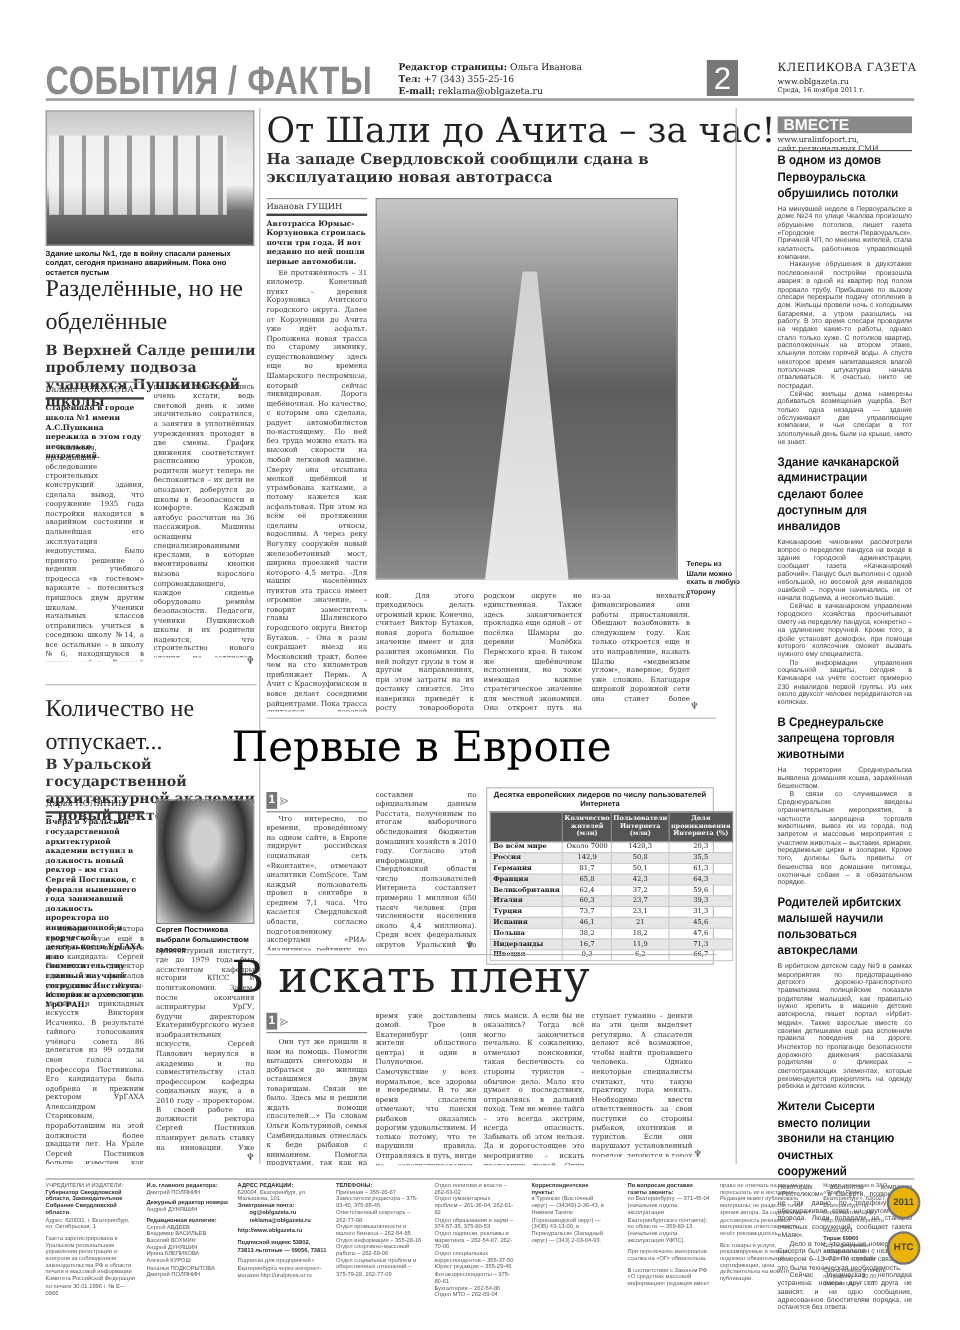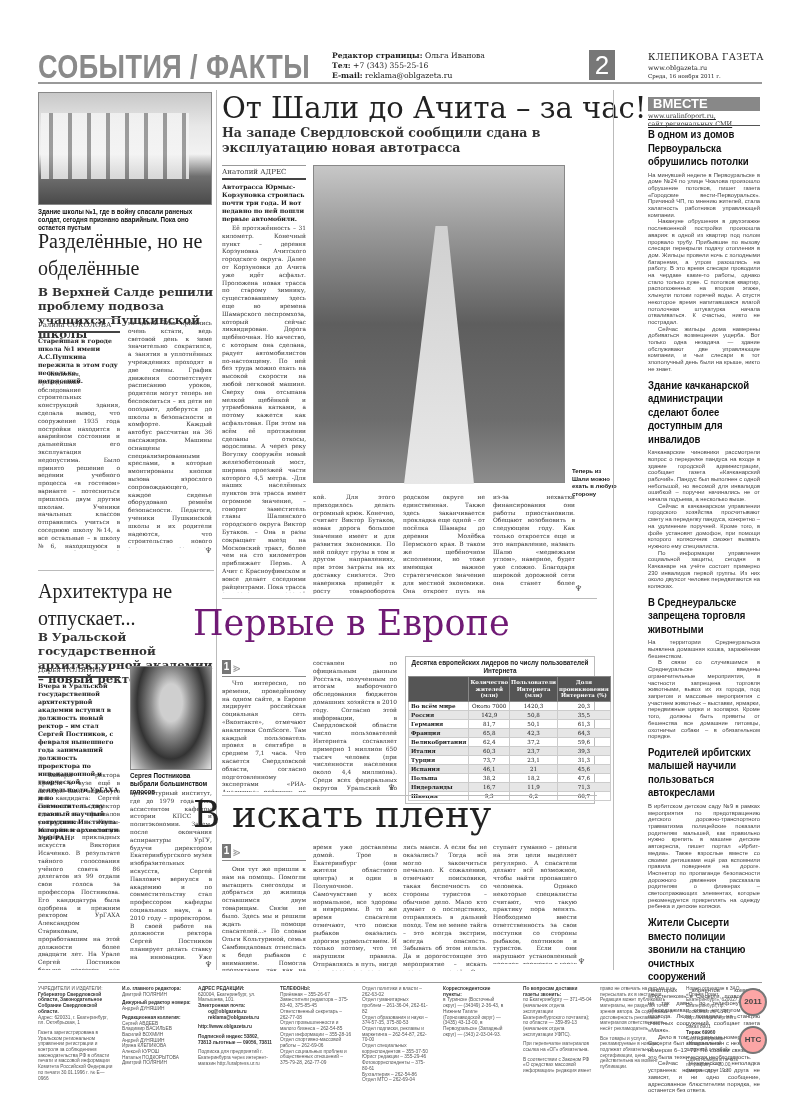--- a/index.html
+++ b/index.html
@@ -20,44 +20,44 @@
   .h-serif-xl { font-family: Liberation Serif, serif; font-size: 20px; line-height: 27px; color: #222; }
   .h-serif-l { font-family: "DejaVu Serif", serif; font-weight: bold; font-size: 11.8px; line-height: 14px; color: #333; }
   .byline { font-family: "DejaVu Serif", serif; font-size: 7px; border-top: 1px solid #999; border-bottom: 2px solid #444; padding: 2px 0; color: #333; }
   .lead { font-family: "DejaVu Serif", serif; font-weight: bold; font-size: 6.2px; line-height: 8px; }
   .body { font-family: "DejaVu Serif", serif; font-size: 5.9px; line-height: 7.8px; color: #333; text-align: justify; text-indent: 10px; }
   .title-main { left: 222px; top: 91px; font-size: 29px; color: #222; white-space: nowrap; }
   .title-sub { left: 222px; top: 125px; font-size: 12.5px; line-height: 15px; color: #333; font-weight: bold; width: 380px; }
   .road-photo { left: 313px; top: 165px; width: 252px; height: 318px; background: linear-gradient(180deg, #c7c7c7 0%, #9a9a9a 20%, #5e5e5e 50%, #6d6d6d 80%, #8c8c8c 100%); border: 1px solid #888; }
   .road-photo .road { position: absolute; left: 90px; top: 60px; width: 70px; height: 258px; background: linear-gradient(180deg, #d0d0d0, #e8e8e8); clip-path: polygon(45% 0, 62% 0, 100% 100%, 0 100%); }
   .side-cap { left: 572px; top: 468px; font-family: "Liberation Sans", sans-serif; font-weight: bold; font-size: 6px; line-height: 7.5px; width: 45px; }
-  .vmeste { left: 648px; top: 93px; width: 112px; height: 30px; text-decoration: underline; }
+  .vmeste { left: 648px; top: 93px; width: 112px; height: 30px; }
   .vmeste-tag { background: #888; color: #fff; font-family: "Liberation Sans", sans-serif; font-weight: bold; font-size: 13px; padding: 0 5px; display: inline-block; height: 14px; line-height: 14px; width: 100%; }
   .vmeste-url { font-size: 6.4px; line-height: 7.4px; color: #333; margin-top: 1px; }
   .rbar-h { font-family: "Liberation Sans", sans-serif; font-weight: bold; font-size: 10.4px; line-height: 13.5px; color: #111; transform: scaleX(0.92); transform-origin: left; }
   .rbar-body { font-family: "Liberation Sans", sans-serif; font-size: 5.8px; line-height: 6.7px; color: #444; text-align: justify; }
   .rbar-body p { text-indent: 10px; }
   .rbar-body p:first-child { text-indent: 0; }
-  .first-title { left: 193px; top: 603px; font-size: 35px; color: #701a75; white-space: nowrap; }
+  .first-title { left: 193px; top: 603px; font-size: 35px; color: #000000; white-space: nowrap; }
   .marker { display: flex; align-items: center; gap: 2px; border-bottom: 1px solid #888; padding-bottom: 2px; }
   .marker .num { background: #777; color: #fff; font-family: "Liberation Sans", sans-serif; font-weight: bold; font-size: 10px; width: 9px; height: 14px; text-align: center; line-height: 14px; }
   .marker .arr { color: #999; font-size: 13px; line-height: 13px; }
   .portrait { left: 130px; top: 666px; width: 82px; height: 104px; background: radial-gradient(ellipse at 50% 35%, #cfcfcf 0 20%, #8d8d8d 35%, #333 60%, #e5e5e5 100%); border: 1px solid #888; }
   .table-box { left: 405px; top: 656px; width: 190px; border: 1px solid #bbb; padding: 2px; }
   .table-title { font-family: "Liberation Sans", sans-serif; font-weight: bold; font-size: 6.4px; text-align: center; line-height: 7.5px; margin-bottom: 2px; }
   table { width: 100%; border-collapse: collapse; font-size: 5.6px; }
   th { background: #555; color: #fff; font-weight: bold; font-size: 5.4px; line-height: 6.5px; padding: 2px 1px; border: 1px solid #888; }
   td { padding: 1px 2px; border: 1px solid #ccc; text-align: center; height: 8.4px; }
   td.country { text-align: left; font-weight: bold; }
   tr:nth-child(even) td { background: #e6e6e6; }
   .taiga-title { left: 193px; top: 793px; font-size: 37px; color: #222; white-space: nowrap; }
   .footer-rule { left: 38px; top: 982px; width: 724px; height: 1px; background: #999; }
   .foot { font-family: "Liberation Sans", sans-serif; font-size: 4.8px; line-height: 5.7px; color: #555; }
   .foot b { color: #333; }
-  .seal { width: 28px; height: 28px; border-radius: 50%; border: 2px solid #777; background: #fca5a5; font-size: 8px; text-align: center; line-height: 24px; color: #444; font-family: "Liberation Sans", sans-serif; font-weight: bold; }
+  .seal { width: 28px; height: 28px; border-radius: 50%; border: 2px solid #777; background: #eab308; font-size: 8px; text-align: center; line-height: 24px; color: #444; font-family: "Liberation Sans", sans-serif; font-weight: bold; }
   .endmark { font-size: 8px; color: #444; }
 </style>
 </head>
 <body>
 
 <div class="abs masthead-title">СОБЫТИЯ / ФАКТЫ</div>
 <div class="abs editor-box">
   <div><b>Редактор страницы:</b> <span>Ольга Иванова</span></div>
   <div><b>Тел:</b> <span>+7 (343) 355-25-16</span></div>
   <div><b>E-mail:</b> <span>reklama@oblgazeta.ru</span></div>
@@ -77,21 +77,21 @@
 <div class="abs byline" style="left:38px; top:318px; width:82px;">Галина СОКОЛОВА</div>
 <div class="abs lead" style="left:38px; top:337px; width:82px;">Старейшая в городе школа №1 имени А.С.Пушкина пережила в этом году несколько потрясений.</div>
 <div class="abs body" style="left:38px; top:371px; width:82px; height:180px; overflow:hidden;">Комиссия, проводившая обследование строительных конструкций здания, сделала вывод, что сооружение 1935 года постройки находится в аварийном состоянии и дальнейшая его эксплуатация недопустима. Было принято решение о ведении учебного процесса «в гостевом» варианте – потесниться пришлось двум другим школам. Ученики начальных классов отправились учиться в соседнюю школу №14, а все остальные – в школу №6, находящуюся в другом районе Верхней Салды. Всю первую четверть ребята до нового места учёбы добирались пешком. А на днях случилось радостное событие: шефы-производственники купили для школяров новенькие автобусы. Теперь с семи утра до семи вечера от центра города до улицы Спортивная курсируют три автобуса солнечного</div>
 <div class="abs body" style="left:128px; top:320px; width:84px; height:228px; overflow:hidden; text-indent:0;">го цвета. Они пришлись очень кстати, ведь световой день к зиме значительно сократился, а занятия в уплотнённых учреждениях проходят в две смены. График движения соответствует расписанию уроков, родители могут теперь не беспокоиться – их дети не опоздают, доберутся до школы в безопасности и комфорте. Каждый автобус рассчитан на 36 пассажиров. Машины оснащены специализированными креслами, в которые вмонтированы кнопки вызова взрослого сопровождающего, каждое сиденье оборудовано ремнём безопасности. Педагоги, ученики Пушкинской школы и их родители надеются, что строительство нового здания не затянется. Сейчас муниципалитет получил от шефов средства на проектную документацию, а когда проект будет готов, салдинцы намерены обратиться за помощью в областной центр. В городе уже создано общественное движение «Здравствуй, новая школа!»</div>
 <div class="abs endmark" style="left:205px; top:546px;">♆</div>
 
 <div class="abs col-rule" style="left:216px; top:90px; height:880px;"></div>
 
 <div class="abs title-main">От Шали до Ачита – за час!</div>
 <div class="abs title-sub">На западе Свердловской сообщили сдана в эксплуатацию новая автотрасса</div>
-<div class="abs byline" style="left:222px; top:165px; width:84px;">Анатолий АДРЕС</div>
+<div class="abs byline" style="left:222px; top:165px; width:84px;">Иванова ГУЩИН</div>
 <div class="abs lead" style="left:222px; top:183px; width:84px;">Автотрасса Юрмыс-Корзуновка строилась почти три года. И вот недавно по ней пошли первые автомобили.</div>
 <div class="abs body" style="left:222px; top:225px; width:84px; height:368px; overflow:hidden;">Её протяжённость – 31 километр. Конечный пункт – деревня Корзуновка Ачитского городского округа. Далее от Корзуновки до Ачита уже идёт асфальт. Проложена новая трасса по старому зимнику, существовавшему здесь еще во времена Шамарского леспромхоза, который сейчас ликвидирован. Дорога щебёночная. Но качество, с которым она сделана, радует автомобилистов по-настоящему. По ней без труда можно ехать на высокой скорости на любой легковой машине. Сверху она отсыпана мелкой щебёнкой и утрамбована катками, а потому кажется как асфальтовая. При этом на всём её протяжении сделаны откосы, водосливы. А через реку Вогулку сооружён новый железобетонный мост, ширина проезжей части которого 4,5 метра. -Для наших населённых пунктов эта трасса имеет огромное значение, – говорит заместитель главы Шалинского городского округа Виктор Бутаков. – Она в разы сокращает выезд на Московский тракт, более чем на сто километров приближает Пермь. А Ачит с Красноуфимском и вовсе делает соседними райцентрами. Пока трасса считается дорогой местного значения. Однако, по словам Виктора Бутакова, со временем будет передана на баланс области. Этот вопрос сейчас находится на рассмотрении в региональном министерстве транспорта и дорожного хозяйства. После этого можно будет организовать по ней и автобусное сообщение из Шали до Ачита, а, может, и до Перми. Самое удивительное, что теперь до того же Ачита можно доехать менее чем за час, что раньше считалось фантасти-</div>
 <div class="abs road-photo">
     <div class="road"></div>
   </div>
 <div class="abs side-cap">Теперь из Шали можно ехать в любую сторону</div>
 <div class="abs body" style="left:313px; top:494px; width:82px; height:100px; overflow:hidden; text-indent:0;">кой. Для этого приходилось делать огромный крюк. Конечно, считает Виктор Бутаков, новая дорога большое значение имеет и для развития экономики. По ней пойдут грузы в том и другом направлениях, при этом затраты на их доставку снизятся. Это наверняка приведёт к росту товарооборота между райцентрами. Эта дорога, кстати, строящаяся на деньги областного бюджета, в Шалинском го-</div>
 <div class="abs body" style="left:403px; top:494px; width:82px; height:100px; overflow:hidden; text-indent:0;">родском округе не единственная. Также здесь заканчивается прокладка еще одной – от посёлка Шамары до деревни Молёбка Пермского края. В таком же щебёночном исполнении, но тоже имеющая важное стратегическое значение для местной экономики. Она откроет путь на Кунгур. Эта дорога уже отсыпана до границы с Пермским краем. И могла бы уже действовать, если бы наши соседи ускорили строительство. Но</div>
 <div class="abs body" style="left:493px; top:494px; width:82px; height:92px; overflow:hidden; text-indent:0;">из-за нехватки финансирования они работы приостановили. Обещают возобновить в следующем году. Как только откроется еще и это направление, назвать Шалю «медвежьим углом», наверное, будет уже сложно. Благодаря широкой дорожной сети она станет более привлекательной для инвесторов. Здесь вновь может ожить леспромышленное и сельскохозяйственное производство.</div>
 <div class="abs endmark" style="left:575px; top:584px;">♆</div>
@@ -138,21 +138,21 @@
     <div class="rbar-h">Жители Сысерти вместо полиции звонили на станцию очистных сооружений</div>
     <div class="rbar-body" style="margin-top:3px;">
       <p>Некоторых абонентов компании «Ростелеком» в Сысерти, позвонивших не так давно по телефону «02», обескураживал ответ на другом конце провода. Люди попадали на станцию очистных сооружений, сообщает газета «Маяк».</p>
       <p>Дело в том, что раньше номер «02» в Сысерти был запараллелен с незанятым номером 6–13–72. По словам связистов, это была техническая необходимость.</p>
       <p>Сейчас техническая неполадка устранена: номера друг от друга не зависят, и ни одно сообщение, адресованное блюстителям порядка, не останется без ответа.</p>
     </div>
   </div>
 </div>
 
 <div class="abs" style="left:38px; top:570px; width:176px; height:1px; background:#bbb;"></div>
-<div class="abs h-serif-xl" style="left:38px; top:578px; width:176px;">Архитектура не отпускает...</div>
+<div class="abs h-serif-xl" style="left:38px; top:578px; width:176px;">Количество не отпускает...</div>
 <div class="abs h-serif-l" style="left:38px; top:630px; width:176px;">В Уральской государственной архитектурной академии – новый ректор</div>
 <div class="abs byline" style="left:38px; top:663px; width:82px;">Дарья ПОЛЯНИН</div>
 <div class="abs lead" style="left:38px; top:682px; width:82px;">Вчера в Уральской государственной архитектурной академии вступил в должность новый ректор – им стал Сергей Постников, с февраля нынешнего года занимавший должность проректора по инновационной и творческой деятельности УрГАХА и по совместительству главный научный сотрудник Института истории и археологии УрО РАН.</div>
 <div class="abs portrait"></div>
 <div class="abs caption-bold" style="left:130px; top:772px; width:84px;">Сергея Постникова выбрали большинством голосов</div>
 <div class="abs body" style="left:38px; top:772px; width:82px; height:198px; overflow:hidden;">Выборы ректора прошли в вузе ещё в октябре. Было выдвинуто два кандидата: Сергей Постников и директор одного из филиалов университета – Ханты-Мансийского института дизайна и прикладных искусств Виктория Исаченко. В результате тайного голосования учёного совета 86 делегатов из 99 отдали свои голоса за профессора Постникова. Его кандидатура была одобрена и прежним ректором УрГАХА Александром Стариковым, проработавшим на этой должности более двадцати лет. На Урале Сергей Постников больше известен как учёный-историк. Он выпускник истфака Уральского госуниверситета, доктор исторических наук, профессор. Однако на протяжении всей жизни УрГАХА его не отпускает. После окончания УрГУ Сергей Постников был направлен на работу в Свердловский</div>
 <div class="abs body" style="left:130px; top:790px; width:82px; height:170px; overflow:hidden; text-indent:0;">архитектурный институт, где до 1979 года был ассистентом кафедры истории КПСС и политэкономии. Затем, после окончания аспирантуры УрГУ, будучи директором Екатеринбургского музея изобразительных искусств, Сергей Павлович вернулся в академию и по совместительству стал профессором кафедры социальных наук, а в 2010 году – проректором. В своей работе на должности ректора Сергей Постников планирует делать ставку на инновации. Уже сейчас под его руководством в академии создаются малые инновационные предприятия, подписан договор о сотрудничестве с Фондом «Сколково», впервые поданы заявки на участие вуза в государственном оборонном заказе на 2012-2015 годы.</div>
 <div class="abs endmark" style="left:205px; top:960px;">♆</div>
 
 <div class="abs" style="left:222px; top:598px; width:375px; height:1px; background:#bbb;"></div>

